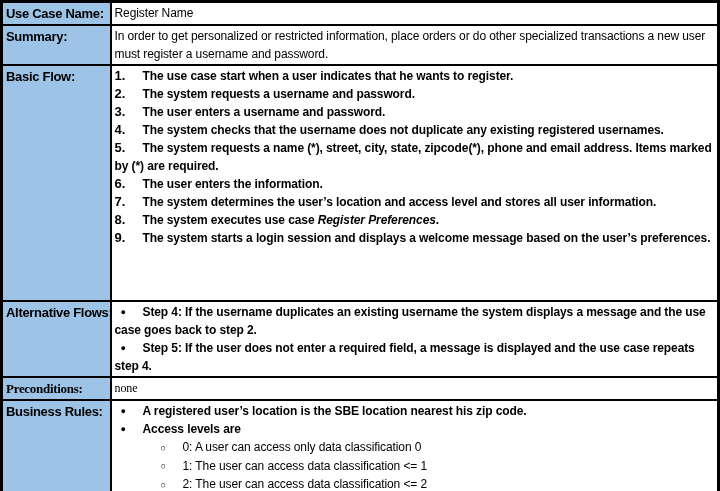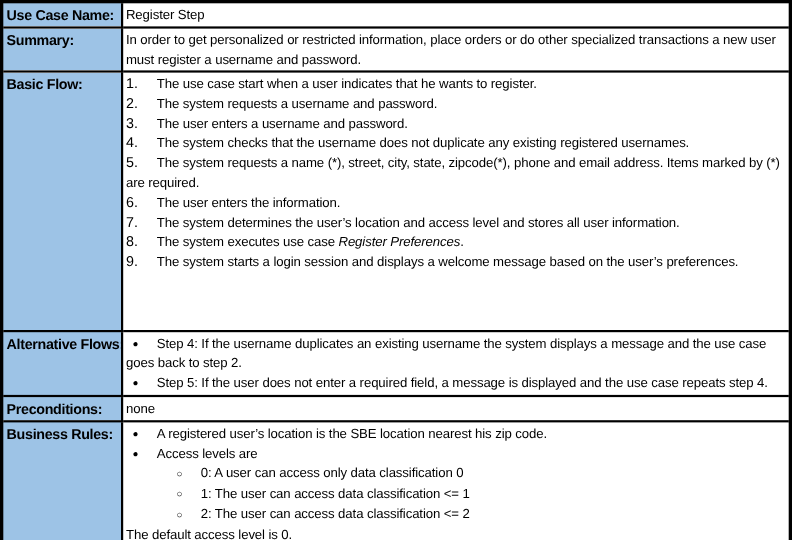--- a/index.html
+++ b/index.html
@@ -32,24 +32,24 @@
     font-size: 13px;
     letter-spacing: -0.3px;
     white-space: nowrap;
     padding-top: 2px;
   }
   tr.r1 { height: 21px; }
   tr.r2 { height: 26px; }
   tr.r3 { height: 236px; }
   tr.r4 { height: 59px; }
   tr.r5 { height: 21px; }
-  tr.r6 { height: 21px; }
+  tr.r6 { height: 21px; font-family: Liberation Serif, serif; }
   tr.r7 { height: 21px; }
   tr.r8 { height: 114px; }
-  .li { margin: 0; }
+  .li { margin: 0; font-weight: bold; }
   .num {
     display: inline-block;
     width: 28px;
     font-size: 13px;
     letter-spacing: 0;
   }
   .bullet {
     display: inline-block;
     width: 28px;
     padding-left: 6px;
@@ -71,21 +71,21 @@
 
 <div class="page">
   <table class="uc">
     <colgroup>
       <col style="width:109px">
       <col>
     </colgroup>
     <tbody>
         <tr class="r1">
       <td class="lbl">Use Case Name:</td>
-      <td>Register Step</td>
+      <td>Register Name</td>
     </tr>
     <tr class="r2">
       <td class="lbl">Summary:</td>
       <td>In order to get personalized or restricted information, place orders or do other specialized transactions a new user must register a username and password.</td>
     </tr>
     <tr class="r3">
       <td class="lbl">Basic Flow:</td>
       <td>
         <div>
               <div class="li"><span class="num">1.</span>The use case start when a user indicates that he wants to register.</div>

